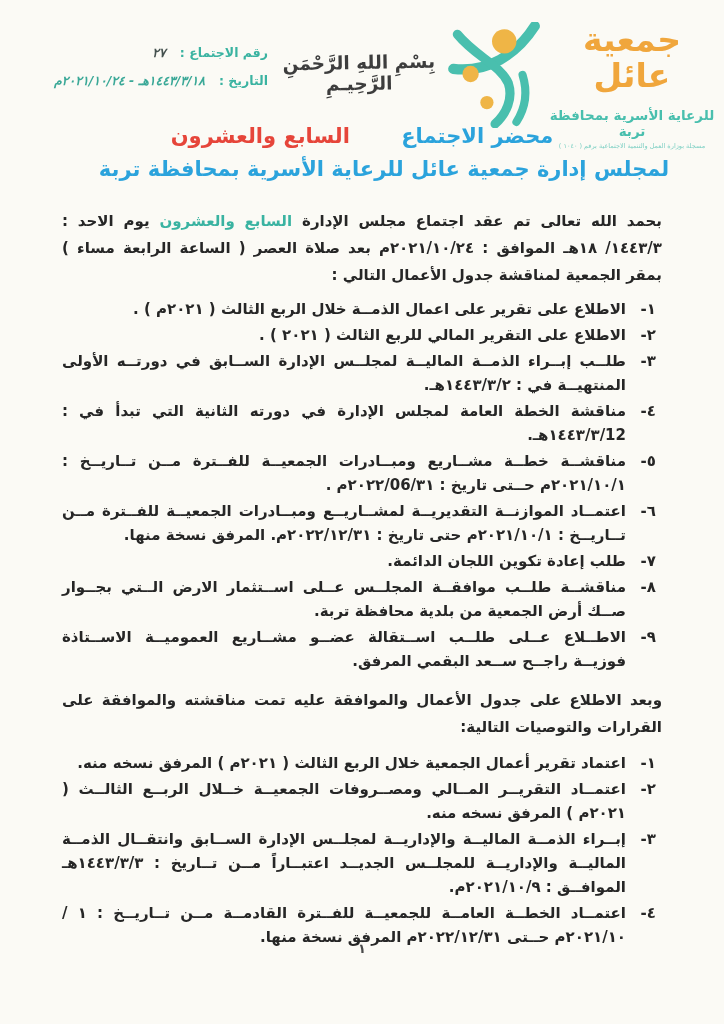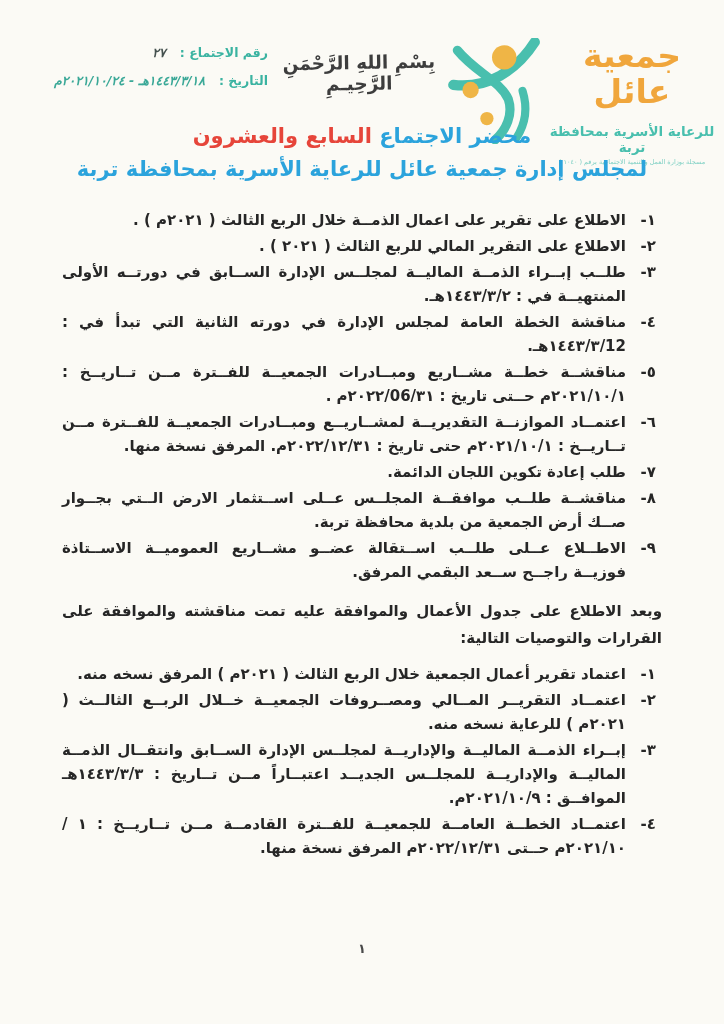--- a/index.html
+++ b/index.html
@@ -4,42 +4,42 @@
 <style>
   * { margin:0; padding:0; box-sizing:border-box; }
   html,body { background:#e8e6e1; }
   body { font-family:"DejaVu Sans", sans-serif; }
   .page {
     position:relative; width:724px; height:1024px; margin:0 auto;
     background:#FBFAF5; overflow:hidden; direction:rtl;
     box-shadow:0 0 6px rgba(0,0,0,.25);
   }
   
-  .logo { position:absolute; top:16px; right:6px; width:288px; display:flex; align-items:center; }
+  .logo { position:absolute; top:0; right:6px; width:288px; display:flex; align-items:center; }
   .logo-text { width:172px; text-align:center; padding-top:22px; }
   .org-name { font-size:33px; font-weight:bold; color:#F0A63C; line-height:1.1; letter-spacing:1px; }
   .org-subtitle { font-size:13.5px; font-weight:bold; color:#49BFAE; margin-top:12px; }
   .org-reg { font-size:6.5px; color:#7fd0c4; margin-top:3px; }
   .logo-icon { width:108px; height:106px; }
   .bismillah {
     position:absolute; top:52px; right:282px; width:166px;
     text-align:center; font-size:18.5px; font-weight:bold; color:#3d3d3d;
     transform:rotate(-1deg);
   }
   .meeting-info {
     position:absolute; top:44px; left:52px; width:216px;
     color:#3ab3a1; font-size:12.5px; font-weight:bold; line-height:1.5;
   }
   .mi-row { display:flex; justify-content:flex-start; gap:14px; margin-bottom:9px; }
   .mi-row .val { color:#44504e;font-style:italic; }
   .mi-row.date .val { color:#3aa897; }
   
   .doc-title { position:absolute; top:120px; right:0; width:100%; text-align:center;
     font-size:21px; font-weight:bold; line-height:1.55; }
-  .t-blue { color:#2BA3DC; }
+  .t-blue { color:#2BA3DC;padding-left:44px; }
   .t-red  { color:#E6453A; }
   
   .content {
     position:absolute; top:208px; right:62px; width:600px;
     color:#262626; font-size:15px; font-weight:bold;
     text-align:justify; text-align-last:right;
   }
   .intro { line-height:27px; margin-bottom:8px; }
   .hl-teal { color:#3ab3a1; }
   .list { margin-right:6px; }
@@ -89,20 +89,21 @@
   <div class="doc-title">
     <div>
       <span class="t-blue">محضر الاجتماع </span>
       <span class="t-red">السابع والعشرون</span>
     </div>
     <div class="t-blue">لمجلس إدارة جمعية عائل للرعاية الأسرية بمحافظة تربة</div>
   </div>
 
   <div class="content">
 
+    <p class="intro"><span>بحمد الله تعالى تم عقد اجتماع مجلس الإدارة </span><span class="hl-teal">السابع والعشرون</span><span> يوم الاحد : ١٤٤٣/٣/ ١٨هـ الموافق : ٢٠٢١/١٠/٢٤م بعد صلاة العصر ( الساعة الرابعة مساء ) بمقر الجمعية لمناقشة جدول الأعمال التالي :</span></p>
 
     <div class="list">
       <div class="li">
         <span class="num">١-</span>
         <span class="txt">الاطلاع على تقرير على اعمال الذمــة خلال الربع الثالث ( ٢٠٢١م ) .</span>
       </div>
       <div class="li">
         <span class="num">٢-</span>
         <span class="txt">الاطلاع على التقرير المالي للربع الثالث ( ٢٠٢١ ) .</span>
       </div>
@@ -138,21 +139,21 @@
 
     <p class="mid">وبعد الاطلاع على جدول الأعمال والموافقة عليه تمت مناقشته والموافقة على القرارات والتوصيات التالية:</p>
 
     <div class="list">
       <div class="li">
         <span class="num">١-</span>
         <span class="txt">اعتماد تقرير أعمال الجمعية خلال الربع الثالث ( ٢٠٢١م ) المرفق نسخه منه.</span>
       </div>
       <div class="li">
         <span class="num">٢-</span>
-        <span class="txt">اعتمــاد التقريــر المــالي ومصــروفات الجمعيــة خــلال الربــع الثالــث ( ٢٠٢١م ) للرعاية نسخه منه.</span>
+        <span class="txt">اعتمــاد التقريــر المــالي ومصــروفات الجمعيــة خــلال الربــع الثالــث ( ٢٠٢١م ) المرفق نسخه منه.</span>
       </div>
       <div class="li">
         <span class="num">٣-</span>
         <span class="txt">إبــراء الذمــة الماليــة والإداريــة لمجلــس الإدارة الســابق وانتقــال الذمــة الماليــة والإداريــة للمجلــس الجديــد اعتبــاراً مــن تــاريخ : ١٤٤٣/٣/٣هـ الموافــق : ٢٠٢١/١٠/٩م.</span>
       </div>
       <div class="li">
         <span class="num">٤-</span>
         <span class="txt">اعتمــاد الخطــة العامــة للجمعيــة للفــترة القادمــة مــن تــاريــخ : ١ /٢٠٢١/١٠م حــتى ٢٠٢٢/١٢/٣١م المرفق نسخة منها.</span>
       </div>
     </div>

